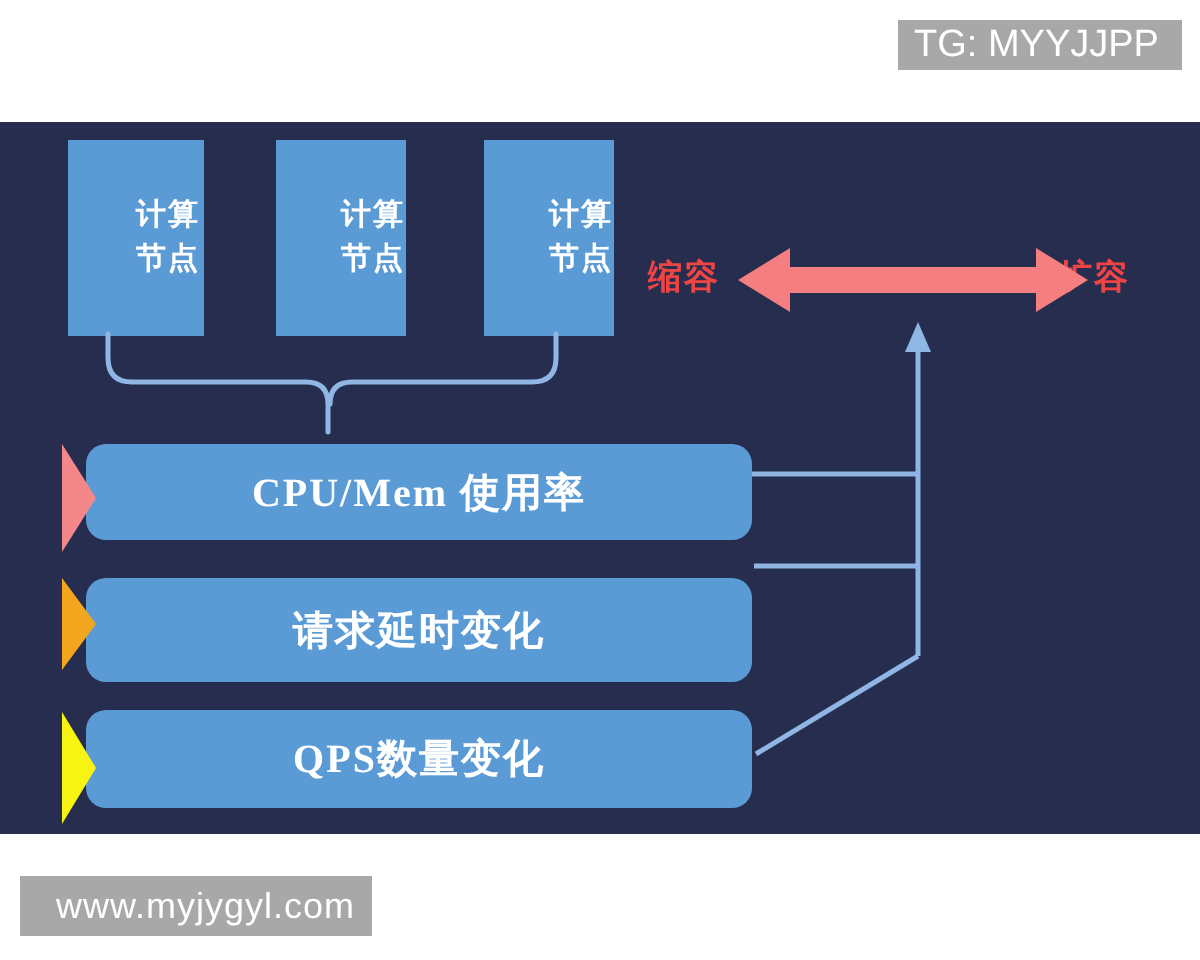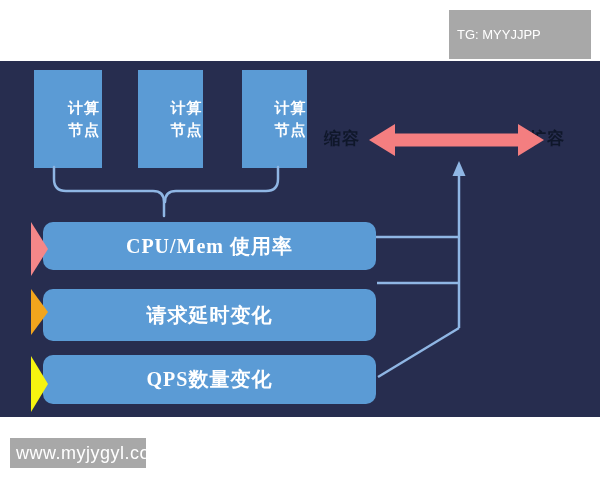--- a/index.html
+++ b/index.html
@@ -5,22 +5,22 @@
   html,body{margin:0;padding:0;}
   body{
     width:600px;height:480px;position:relative;background:#ffffff;
     font-family:"Liberation Sans","DejaVu Sans",sans-serif;
     overflow:hidden;
   }
   .badge{
     position:absolute;background:#a8a8a8;color:#ffffff;
     display:flex;align-items:center;white-space:nowrap;
   }
-  .badge.top{left:449px;top:10px;width:142px;height:49px;font-size:13px;padding-left:8px;box-sizing:border-box;align-items:center;}
-  .badge.bottom{left:10px;top:438px;width:136px;height:30px;font-size:18px;padding-left:6px;box-sizing:border-box;letter-spacing:.5px;}
+  .badge.top{left:449px;top:10px;width:142px;height:25px;font-size:19px;padding-left:8px;box-sizing:border-box;align-items:center;}
+  .badge.bottom{left:10px;top:438px;width:176px;height:30px;font-size:18px;padding-left:18px;box-sizing:border-box;letter-spacing:.5px;}
   .panel{
     position:absolute;left:0;top:61px;width:600px;height:356px;background:#272d4f;
   }
   .node{
     position:absolute;background:#5b9bd5;color:#ffffff;
     display:flex;align-items:center;justify-content:center;text-align:center;
   }
   .compute{top:70px;height:98px;font-size:15px;font-weight:bold;line-height:1.5;}
   .compute .wrap{width:2.2em;word-break:break-all;letter-spacing:1px;margin-left:32px;}
   .compute.c1{left:34px;width:68px;}
@@ -28,21 +28,21 @@
   .compute.c3{left:242px;width:65px;}
   .bar{
     left:43px;width:333px;border-radius:10px;
     font-family:"Liberation Serif","DejaVu Serif",serif;
     font-size:20px;font-weight:bold;letter-spacing:1px;
   }
   .bar.b1{top:222px;height:48px;}
   .bar.b2{top:289px;height:52px;font-family:Liberation Mono, monospace;}
   .bar.b3{top:355px;height:49px;}
   .axis-label{
-    position:absolute;color:#0f172a;font-weight:bold;font-size:17px;
+    position:absolute;color:#ef4444;font-weight:bold;font-size:17px;
     width:50px;text-align:center;letter-spacing:1px;
   }
   .axis-label.shrink{left:317px;top:127px;}
   .axis-label.expand{left:522px;top:127px;}
   svg.overlay{position:absolute;left:0;top:0;width:600px;height:480px;pointer-events:none;}
 </style>
 </head>
 <body>
 
 <div class="badge top">

